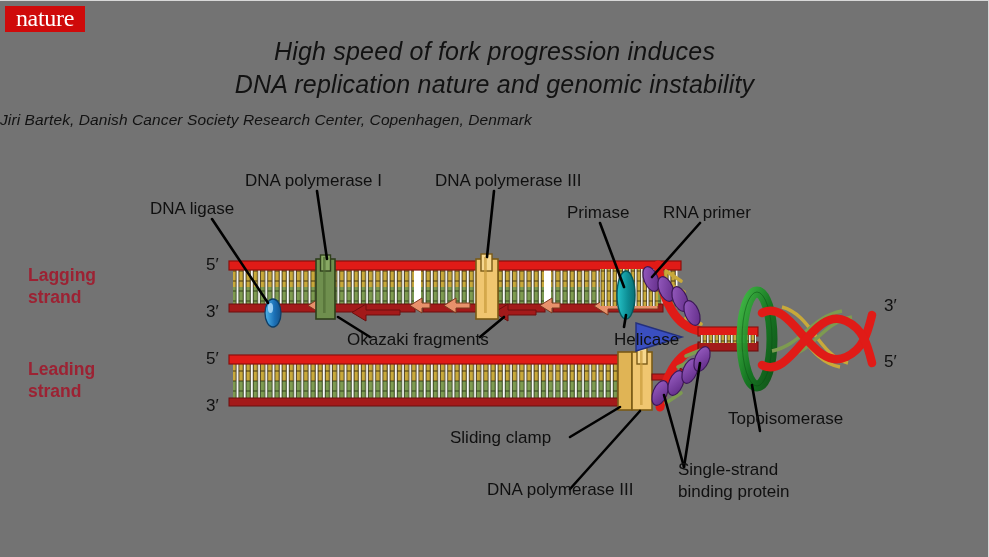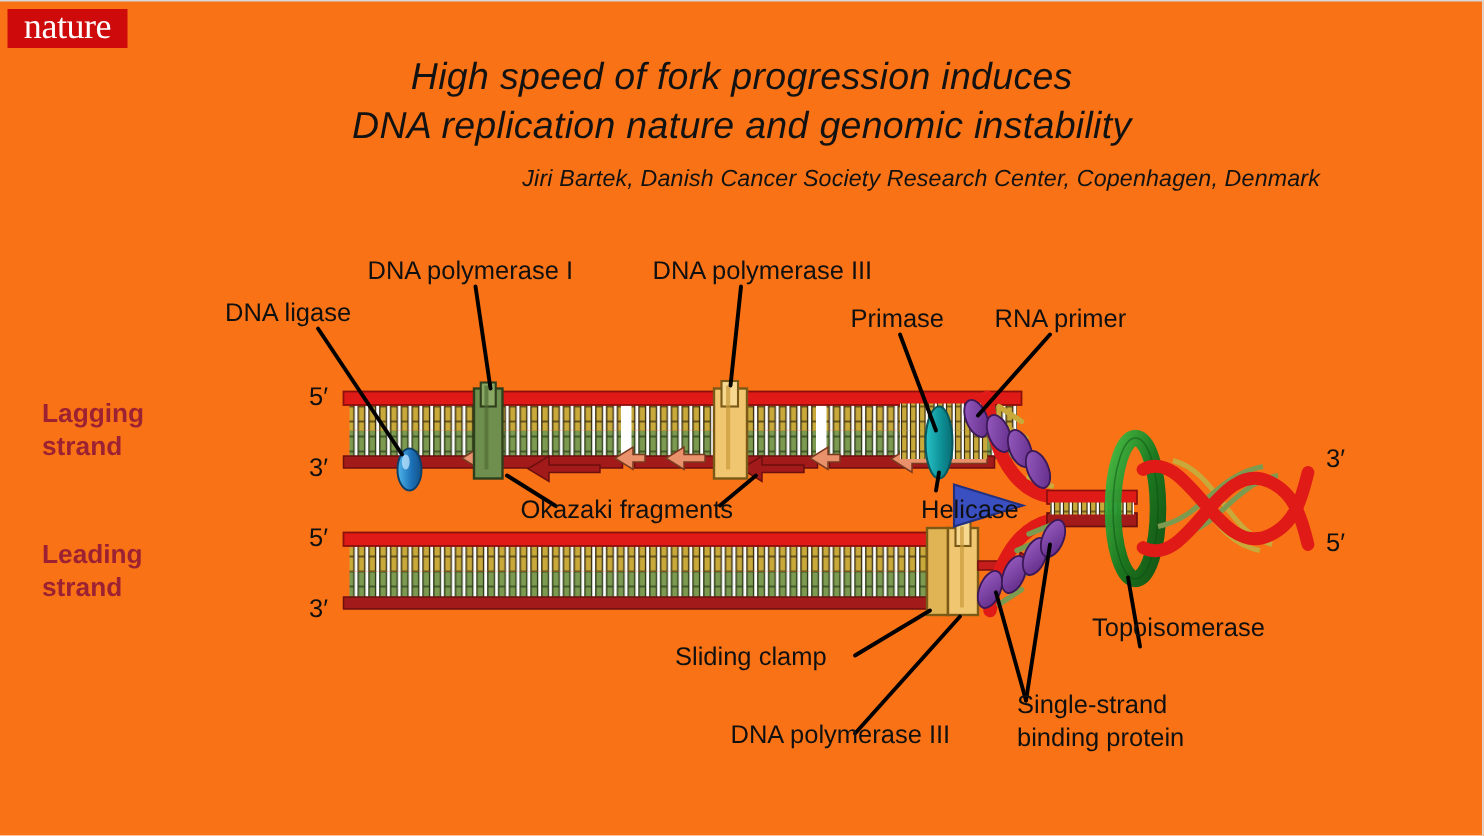--- a/index.html
+++ b/index.html
@@ -7,21 +7,21 @@
     padding: 0;
     background: #ffffff;
   }
   body {
     font-family: "Liberation Sans", sans-serif;
   }
   #slide {
     position: relative;
     width: 989px;
     height: 557px;
-    background: #f97316;
+    background: #737373;
     overflow: hidden;
     border-top: 1px solid #d8d8d8;
     border-right: 1px solid #d8d8d8;
     box-sizing: border-box;
   }
 
   
   #nature-logo {
     position: absolute;
     left: 5px;
@@ -53,21 +53,21 @@
     color: #121212;
     font-size: 25px;
     letter-spacing: 0.2px;
   }
   #title-line-1 { top: 36px; }
   #title-line-2 { top: 69px; }
   #subtitle {
     position: absolute;
     width: 880px;
     top: 110px;
-    text-align: right;
+    text-align: left;
     font-style: italic;
     font-size: 15.5px;
     color: #121212;
     letter-spacing: 0.1px;
   }
 
   
   #diagram {
     position: absolute;
     left: 0;

